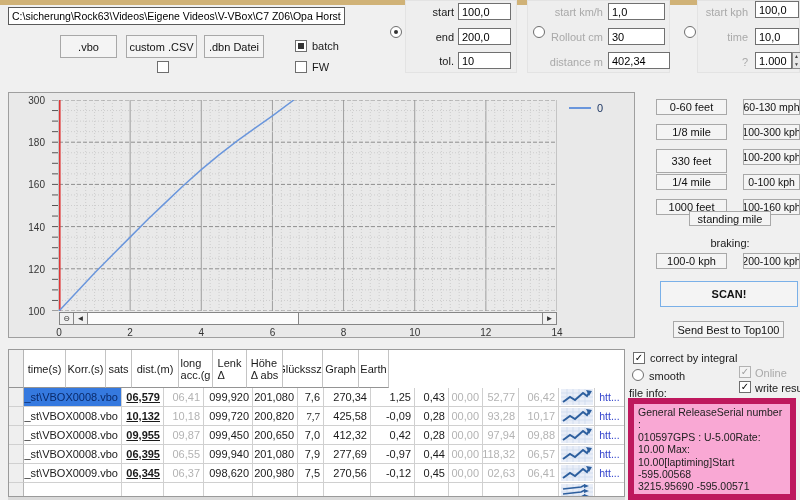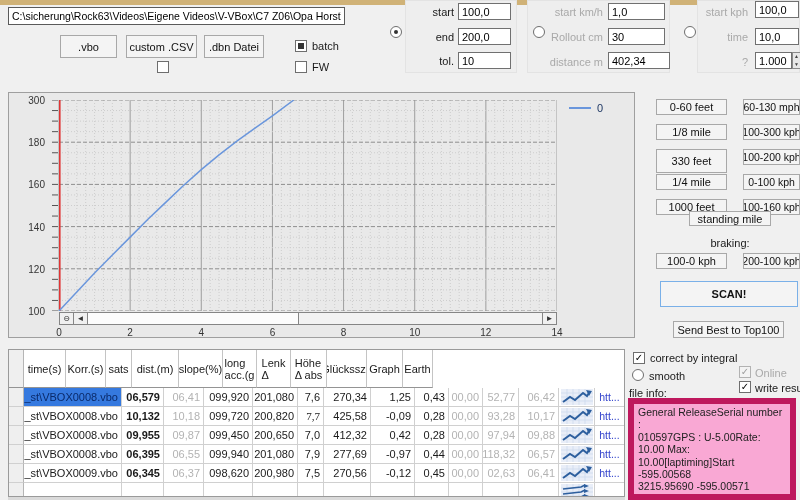--- a/index.html
+++ b/index.html
@@ -53,21 +53,21 @@
   
   .grid{left:8px;top:349px;width:617px;height:148px;background:#fff;border:1px solid #9a9a9a;overflow:hidden;}
   .grow{display:flex;}
   .gcell{box-sizing:border-box;border-right:1px solid #d0d0d0;border-bottom:1px solid #d0d0d0;
     display:flex;align-items:center;justify-content:center;overflow:hidden;white-space:pre-line;
     font-size:11px;line-height:12px;}
   .gcell.hdr{border-right:1px solid #c4c4c4;border-bottom:1px solid #949494;background:#fff;}
   .gcell.rowhdr{background:#efefef;border-right:1px solid #b5b5b5;}
   .gcell.num{justify-content:flex-end;padding-right:3px;white-space:nowrap;}
   .gcell.left{justify-content:flex-start;padding-left:4px;}
-  .gcell.bold{font-weight:bold;}
+  .gcell.bold{font-weight:bold;text-decoration:underline;}
   .gcell.gray{color:#b3b3b3;}
   .gcell.sel{background:#3579df;color:#0a2a6a;}
   .gcell a{color:#3344cc;font-size:10.5px;}
   .tbl-scroll{left:8px;top:497px;width:617px;height:3px;background:#dadada;}
   
   .perf-btn{font-size:11px;}
   .perf-btn.small{font-size:10.5px;}
   .scan-btn{border:1px solid #7ab0e8;font-weight:bold;}
   .fileinfo{
     border:6px solid #be185d;background:#f9a8d4;padding:2px 4px;
@@ -283,21 +283,20 @@
 <div class="abs win-btn scan-btn" style="left:660px;top:281px;width:138px;height:26px;">SCAN!</div>
 <div class="abs win-btn" style="left:673px;top:321px;width:111px;height:17px;">Send Best to Top100</div>
 
 <div class="abs grid" id="results-grid">
     <div class="grow">
       <div class="gcell hdr rowhdr" style="width: 15px; height: 38px; flex: 0 0 15px;"></div>
       <div class="gcell hdr" style="width: 42px; height: 38px; flex: 0 0 42px;">time(s)</div>
       <div class="gcell hdr" style="width: 40px; height: 38px; flex: 0 0 40px;">Korr.(s)</div>
       <div class="gcell hdr" style="width: 26px; height: 38px; flex: 0 0 26px;">sats</div>
       <div class="gcell hdr" style="width: 47px; height: 38px; flex: 0 0 47px;">dist.(m)</div>
-      <div class="gcell hdr" style="width: 44px; height: 38px; flex: 0 0 44px;">slope(%)</div>
       <div class="gcell hdr" style="width: 34px; height: 38px; flex: 0 0 34px;">long
 acc.(g</div>
       <div class="gcell hdr" style="width: 34px; height: 38px; flex: 0 0 34px;">Lenk
 Δ</div>
       <div class="gcell hdr" style="width: 36px; height: 38px; flex: 0 0 36px;">Höhe
 Δ abs</div>
       <div class="gcell hdr" style="width: 40px; height: 38px; flex: 0 0 40px;">Glückssza</div>
       <div class="gcell hdr" style="width: 36px; height: 38px; flex: 0 0 36px;">Graph</div>
       <div class="gcell hdr" style="width: 30px; height: 38px; flex: 0 0 30px;">Earth</div>
     </div>

